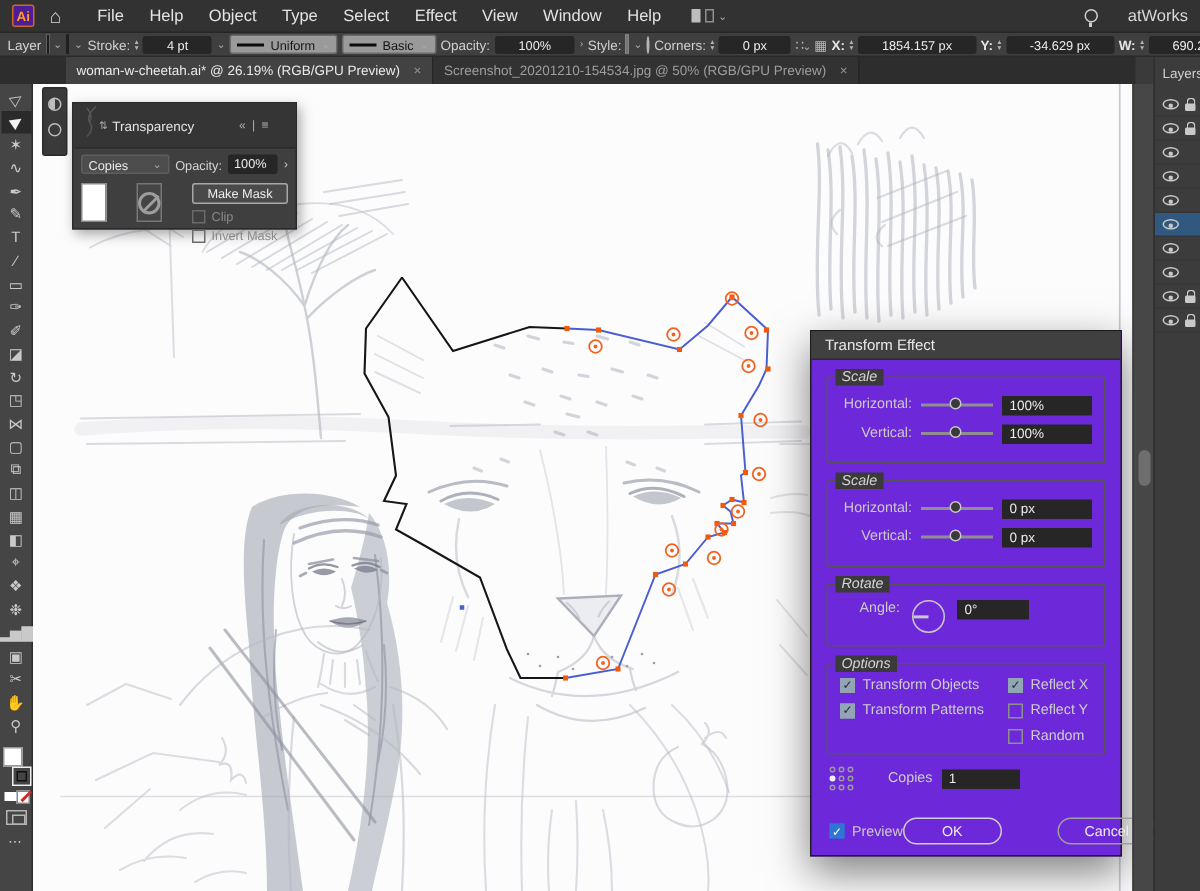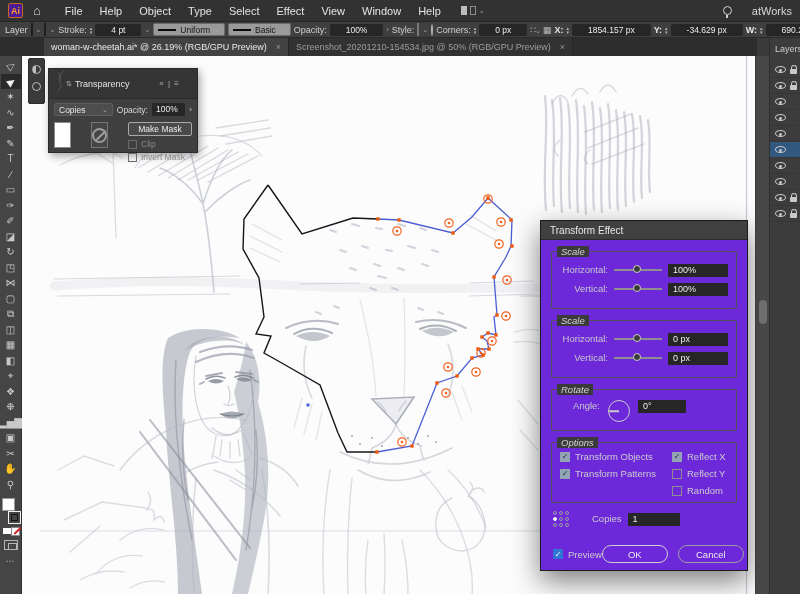--- a/index.html
+++ b/index.html
@@ -129,21 +129,21 @@
   .loc-row{display:flex;align-items:center;margin:8px 12px 0 12px;}
   .locator{display:grid;grid-template-columns:repeat(3,4px);grid-template-rows:repeat(3,4px);gap:2px;}
   .loc-dot{width:4px;height:4px;border:1px solid #9a9a9a;border-radius:50%;}
   .loc-dot.on{background:#f2f2f2;border-color:#f2f2f2;}
   .copies-wrap{margin-left:23px;display:flex;align-items:flex-start;gap:6px;}
   .cfld{width:52px;height:13px;background:#262626;color:#ececec;padding:0 5px;line-height:13px;font-size:9px;}
   .dlg-footer{display:flex;align-items:center;margin:18px 12px 0 12px;}
   .pill{height:18px;width:66px;border:1.5px solid #cfcfcf;border-radius:10px;background:transparent;color:#ececec;
     font-size:9.5px;display:flex;align-items:center;justify-content:center;}
   .pill.cancel{border-color:#9f9f9f;margin-left:10px;}
-  .footer-btns{margin-left:auto;display:flex;}
+  .footer-btns{margin-left:auto;display:flex;gap:27px;}
 
   
   .vscroll{position:absolute;left:755px;top:56px;width:14px;height:538px;background:#474747;border-left:1px solid #3a3a3a;}
   .vthumb{position:absolute;left:3px;top:244px;width:8px;height:24px;background:#6e6e6e;border-radius:4px;}
   .rightpanel{position:absolute;left:769px;top:38px;width:31px;height:556px;background:#3c3c3c;border-left:1px solid #2e2e2e;}
   .lp-title{font-size:9px;color:#cfcfcf;padding:6px 0 0 5px;}
   .layer-rows{margin-top:8px;}
   .layer-row{height:16px;display:flex;align-items:center;padding-left:5px;gap:4px;border-bottom:1px solid #363636;}
   .layer-row.selected{background:#31587f;}
   .eye{width:11px;height:7px;border:1px solid #c9c9c9;border-radius:50%;display:inline-block;position:relative;flex:none;}

